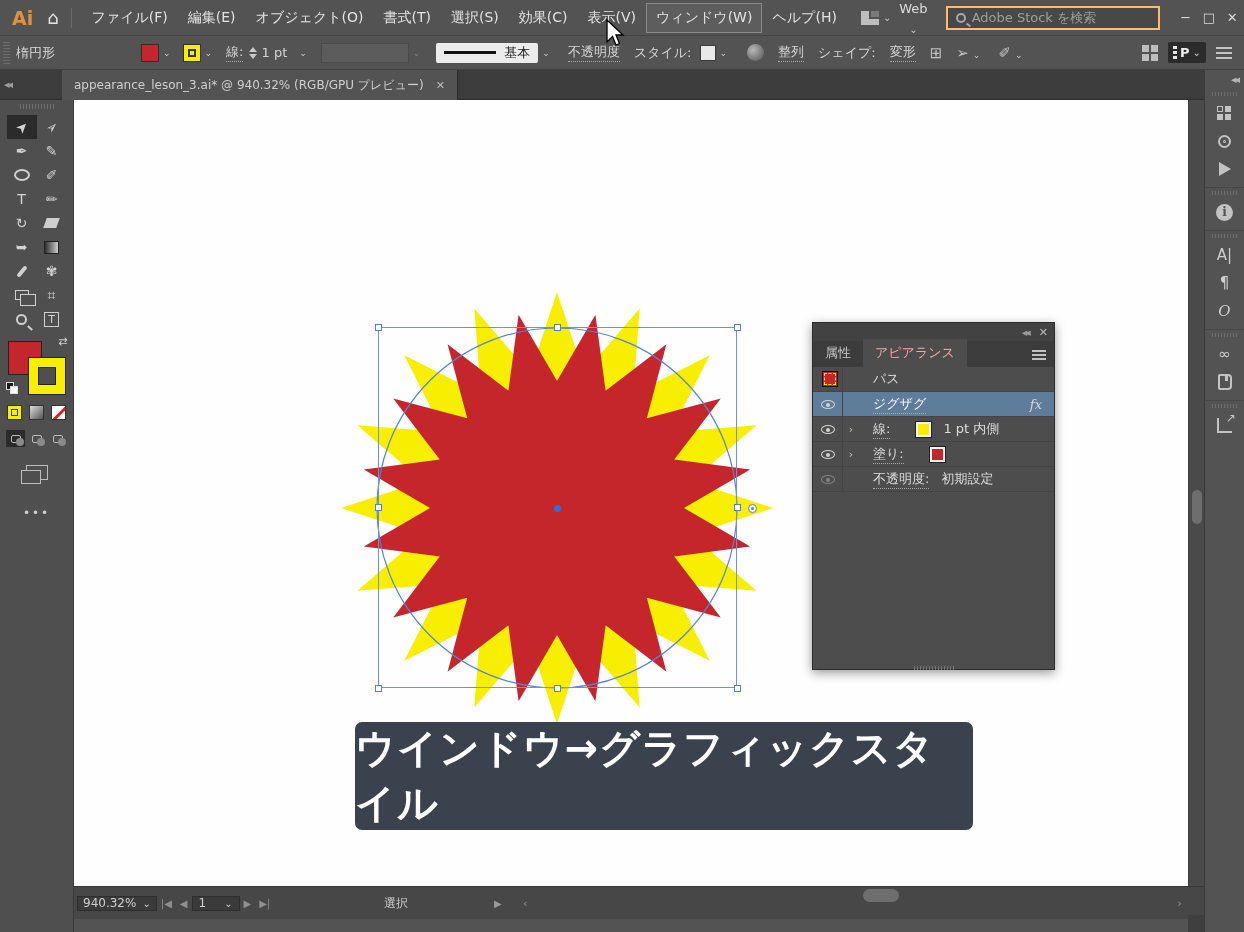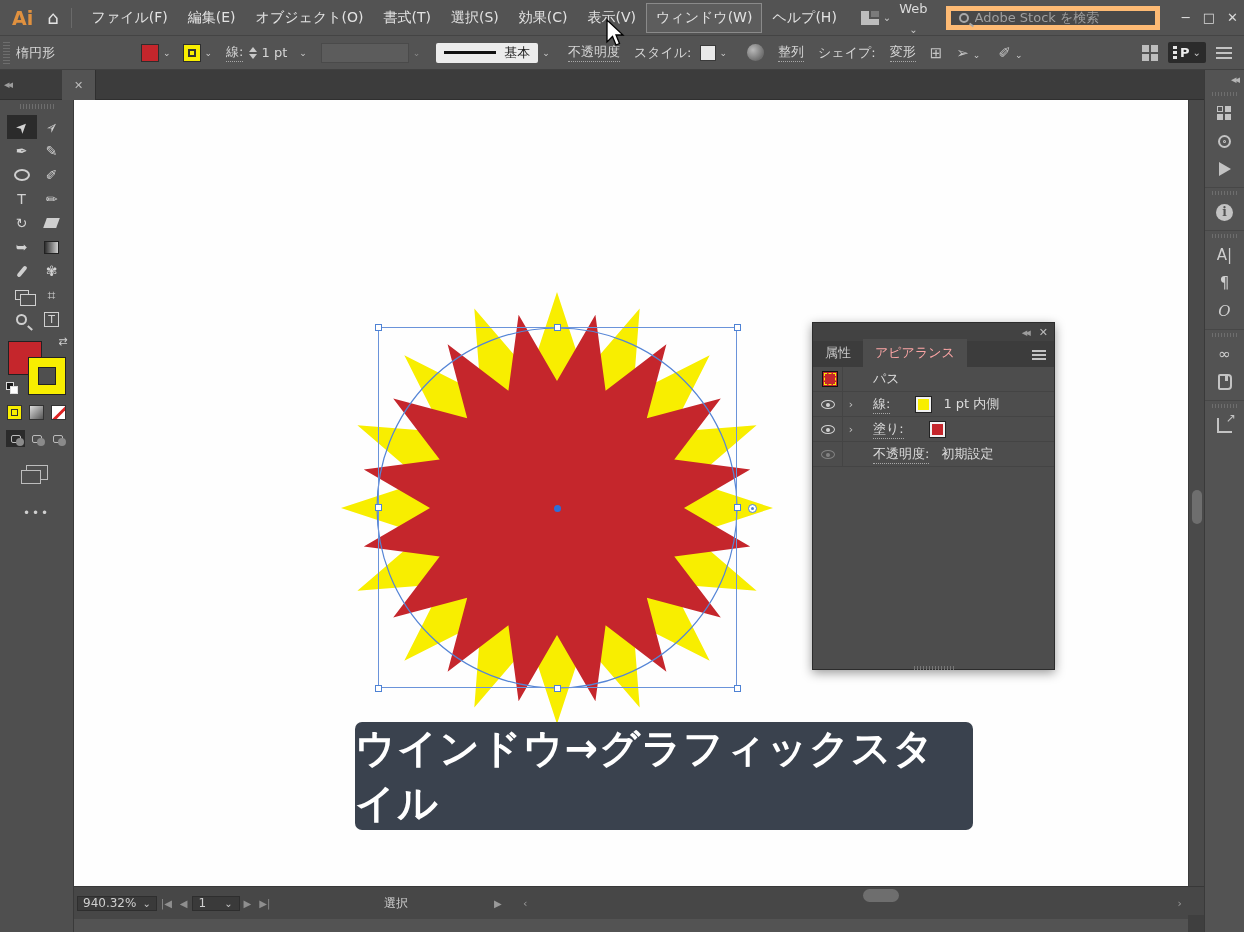--- a/index.html
+++ b/index.html
@@ -14,21 +14,21 @@
   #menubar { left:0; top:0; width:1244px; height:36px; background:#535353; border-bottom:1px solid #444; display:flex; align-items:center; z-index:5; }
   #ai-logo { color:#e0913f; font-weight:bold; font-size:19px; padding:0 10px 0 12px; }
   #home-icon { color:#e4e4e4; font-size:18px; padding:0 12px 0 4px; }
   .mb-sep { width:1px; height:20px; background:#6a6a6a; margin-right:10px; }
   .menu-item { color:#e2e2e2; font-size:14px; padding:5px 9px; border:1px solid transparent; white-space:nowrap; }
   .menu-item.hover { background:#5d5d5d; border:1px solid #8a8a8a; }
   #ws-layout-icon { margin-left:14px; display:flex; align-items:center; gap:4px; }
   .pane-ico { width:18px; height:14px; display:inline-block; background:#bdbdbd; position:relative; }
   .pane-ico::after { content:""; position:absolute; right:0; top:0; width:8px; height:6px; background:#7a7a7a; border-left:2px solid #535353; border-bottom:2px solid #535353; }
   #web-dd { margin-left:auto; display:flex; align-items:center; gap:8px; color:#dcdcdc; font-size:13px; padding:4px 8px;flex-direction:column; }
-  #stock-search { width:252px; height:24px; background:#484848; border:5px solid #fdba74; display:flex; align-items:center; gap:6px; padding:0 8px; margin:0 14px 0 10px; }
+  #stock-search { width:252px; height:24px; background:#484848; border:2px solid #fdba74; display:flex; align-items:center; gap:6px; padding:0 8px; margin:0 14px 0 10px; }
   #stock-search input { background:transparent; border:none; outline:none; color:#bdbdbd; font-size:13px; width:100%; font-family:"DejaVu Sans",sans-serif; }
   #stock-search input::placeholder { color:#9f9f9f; }
   .mag { width:10px; height:10px; border:2px solid #a8a8a8; border-radius:50%; position:relative; flex:none; }
   .mag::after { content:""; position:absolute; width:5px; height:2px; background:#a8a8a8; transform:rotate(40deg); left:8px; top:9px; }
   .win-btn { width:28px; height:26px; display:flex; align-items:center; justify-content:center; color:#d9d9d9; font-size:13px; }
 
   
   #controlbar { left:0; top:36px; width:1244px; height:34px; background:#535353; border-bottom:1px solid #404040; display:flex; align-items:center; z-index:5; font-size:13px; }
   .grip { width:7px; height:22px; margin:0 6px 0 3px; background:repeating-linear-gradient(0deg,#6e6e6e 0 1px,transparent 1px 3px); }
   .swatch { width:18px; height:18px; border:1px solid #2e2e2e; display:inline-block; }
@@ -267,20 +267,21 @@
         <i></i>
         <i></i>
         <i></i>
       </span>
   </div>
 </div>
 
 <div id="tabbar" class="abs">
   <span class="dbl-arrow abs" style="left:4px;top:8px">◂◂</span>
   <div id="doc-tab">
+    <span>appearance_leson_3.ai* @ 940.32% (RGB/GPU プレビュー)</span>
     <span id="tab-close">✕</span>
   </div>
 </div>
 
 <div id="toolbar" class="abs">
   <div class="topgrip"></div>
   <div class="tool-grid">
     <span class="tool active">
         <span class="rot">➤</span>
       </span>
@@ -385,20 +386,28 @@
         <i></i>
       </span>
   </div>
 
   <div class="ap-row">
     <span class="eye-cell">
         <span class="row-thumb"></span>
       </span>
     <span class="disc"></span>
     <span class="row-label">パス</span>
+  </div>
+  <div class="ap-row selected">
+    <span class="eye-cell">
+        <span class="eye"></span>
+      </span>
+    <span class="disc"></span>
+    <span class="row-label u-dot">ジグザグ</span>
+    <span class="fx">fx</span>
   </div>
   <div class="ap-row">
     <span class="eye-cell">
         <span class="eye"></span>
       </span>
     <span class="disc">›</span>
     <span class="row-label u-dot">線:</span>
     <span class="row-swatch" style="background: rgb(248, 238, 0);"></span>
     <span class="row-val">1 pt  内側</span>
   </div>

